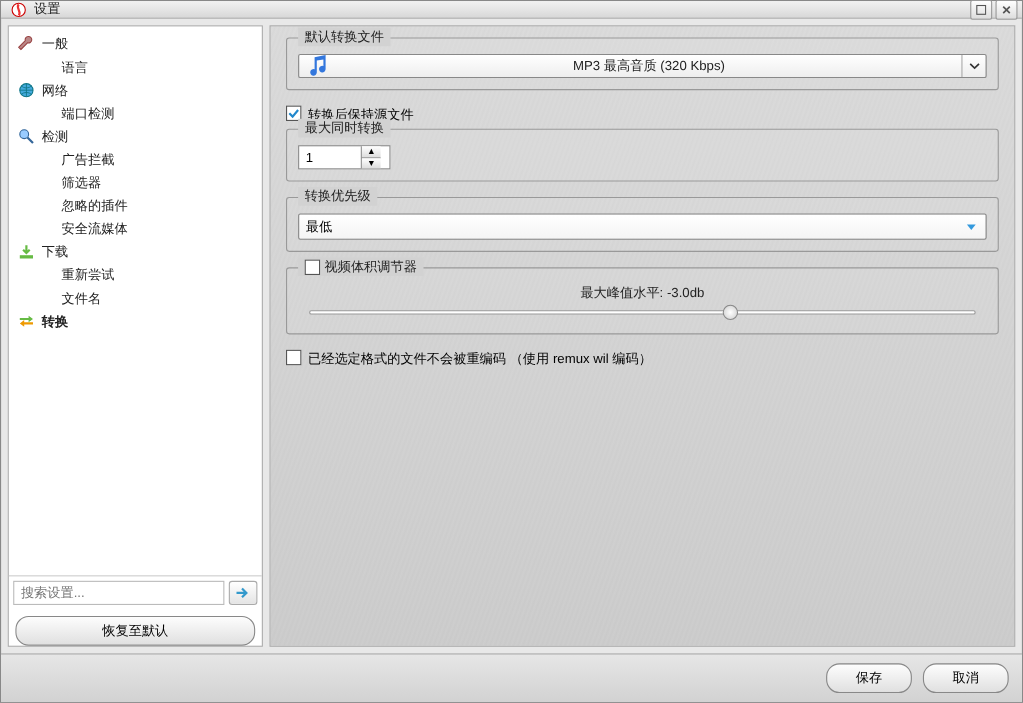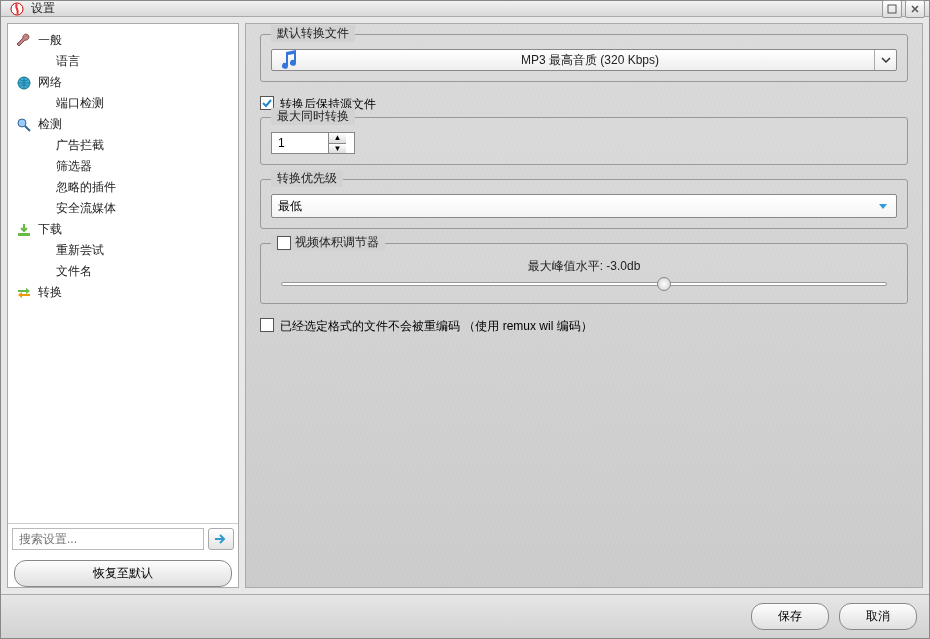--- a/index.html
+++ b/index.html
@@ -5,22 +5,22 @@
 *{box-sizing:border-box;margin:0;padding:0;font-family:"Microsoft YaHei",Arial,sans-serif;font-size:12px}
 body{background:#d9d9d9;width:930px;height:639px;overflow:hidden}
 .window{width:930px;height:639px;background:#e8e8e8;border:1px solid #888;display:flex;flex-direction:column}
 .titlebar{height:16px;background:linear-gradient(#f2f2f2,#d8d8d8);border-bottom:1px solid #aaa;display:flex;align-items:center;padding:0 4px}
 .titlebar .tico{width:16px;height:16px;margin:0 6px 0 4px}
 .titlebar .title{flex:1;color:#222}
 .tbtn{width:20px;height:18px;border:1px solid #999;background:linear-gradient(#fff,#ddd);margin-left:3px;border-radius:2px;display:flex;align-items:center;justify-content:center;cursor:pointer}
 .body{flex:1;display:flex;padding:6px;gap:6px;min-height:0}
 .sidebar{width:232px;display:flex;flex-direction:column;background:#fff;border:1px solid #aaa}
 .tree{flex:1;overflow:auto;padding:6px 4px}
-.cat{display:flex;align-items:center;gap:6px;padding:2px 4px;cursor:pointer;color:#222}
-.cat.sel{font-weight:normal}
+.cat{display:flex;gap:6px;padding:2px 4px;cursor:pointer;color:#222}
+.cat.sel{font-weight:bold}
 .sub{padding:2px 4px 2px 44px;cursor:pointer;color:#222}
 .ico{width:16px;height:16px;flex-shrink:0}
 .searchrow{display:flex;border-top:1px solid #ccc;padding:4px;gap:4px;align-items:center}
 .searchrow input{flex:1;border:1px solid #bbb;padding:3px 6px;color:#ef4444;background:#fff}
 .go{width:26px;height:22px;border:1px solid #aaa;border-radius:3px;background:linear-gradient(#fff,#e4e4e4);display:flex;align-items:center;justify-content:center;cursor:pointer}
 .defrow{padding:6px 6px 0 6px}
 .btn{border:1px solid #888;border-radius:12px;background:linear-gradient(#fdfdfd,#e0e0e0);padding:4px 14px;cursor:pointer;min-width:78px;text-align:center}
 .main{flex:1;background:repeating-linear-gradient(110deg,#cfcfcf 0,#d8d8d8 2px,#cfcfcf 4px);border:1px solid #aaa;padding:10px 14px;overflow:auto;position:relative}
 .main::before{content:"";position:absolute;inset:0;background:linear-gradient(#dedede,#c6c6c6);opacity:.6;pointer-events:none}
 .main>*{position:relative}

